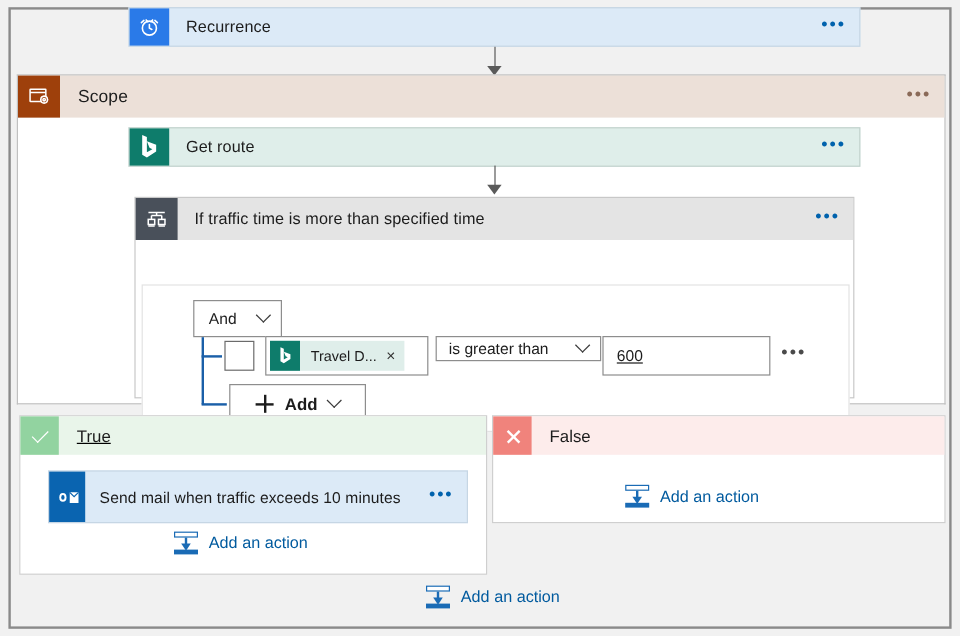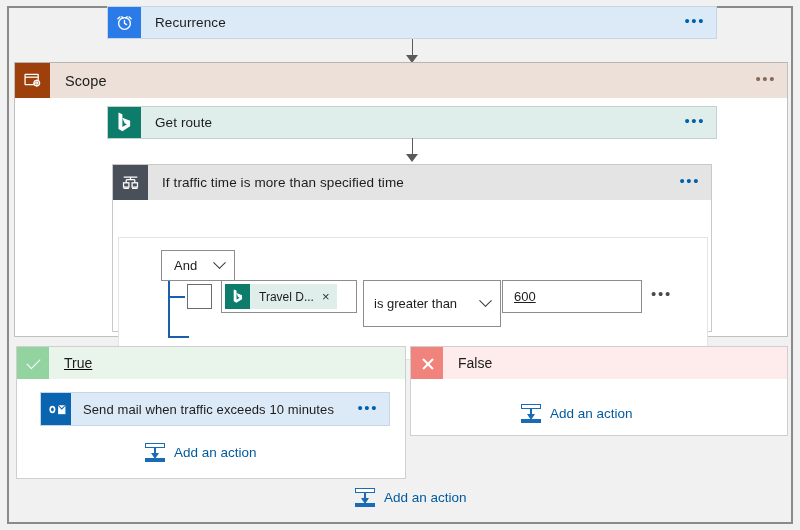--- a/index.html
+++ b/index.html
@@ -221,21 +221,21 @@
   }
   #token-pill .tok-x {
     padding: 0 7px 0 2px;
     font-size: 13px;
     color: #333;
     line-height: 1;
   }
 
   #operator-dropdown {
     left: 244px; top: 42px;
-    width: 138px; height: 47px;
+    width: 138px; height: 21px;
     padding-left: 10px;
     justify-content: space-between;
     padding-right: 10px;
   }
 
   #value-input {
     left: 383px; top: 42px;
     width: 140px; height: 33px;
     padding-left: 11px;
     text-decoration: underline;
@@ -315,21 +315,21 @@
   }
   .x-glyph::before { transform: rotate(45deg); }
   .x-glyph::after  { transform: rotate(-45deg); }
 
   
   #send-mail-node {
     left: 23px; top: 45px;
     width: 350px;
     background: #dceaf7;
     border-color: #c6d6e4;
-    height: 34px;
+    height: 44px;
   }
   #send-mail-node .node-icon { background: #0a64b0; width: 30px; min-width: 30px; }
   #send-mail-node .node-title { font-size: 13px; padding-left: 12px; }
 
   
   .add-action {
     position: absolute;
     display: flex;
     align-items: center;
     gap: 9px;
@@ -476,20 +476,25 @@
         <span>is greater than</span>
         <span class="chev"></span>
       </div>
 
       <div class="ctl" id="value-input">
         <span title="Choose a value">600</span>
       </div>
 
       <div id="row-menu">•••</div>
 
+      <div class="ctl" id="add-button">
+        <span class="plus"></span>
+        <span>Add</span>
+        <span class="chev"></span>
+      </div>
 
     </div>
   </div>
 
   <div class="branch" id="true-branch">
     <div class="branch-header">
       <div class="b-icon">
         <span class="check-glyph"></span>
       </div>
       <div class="b-label">True</div>

